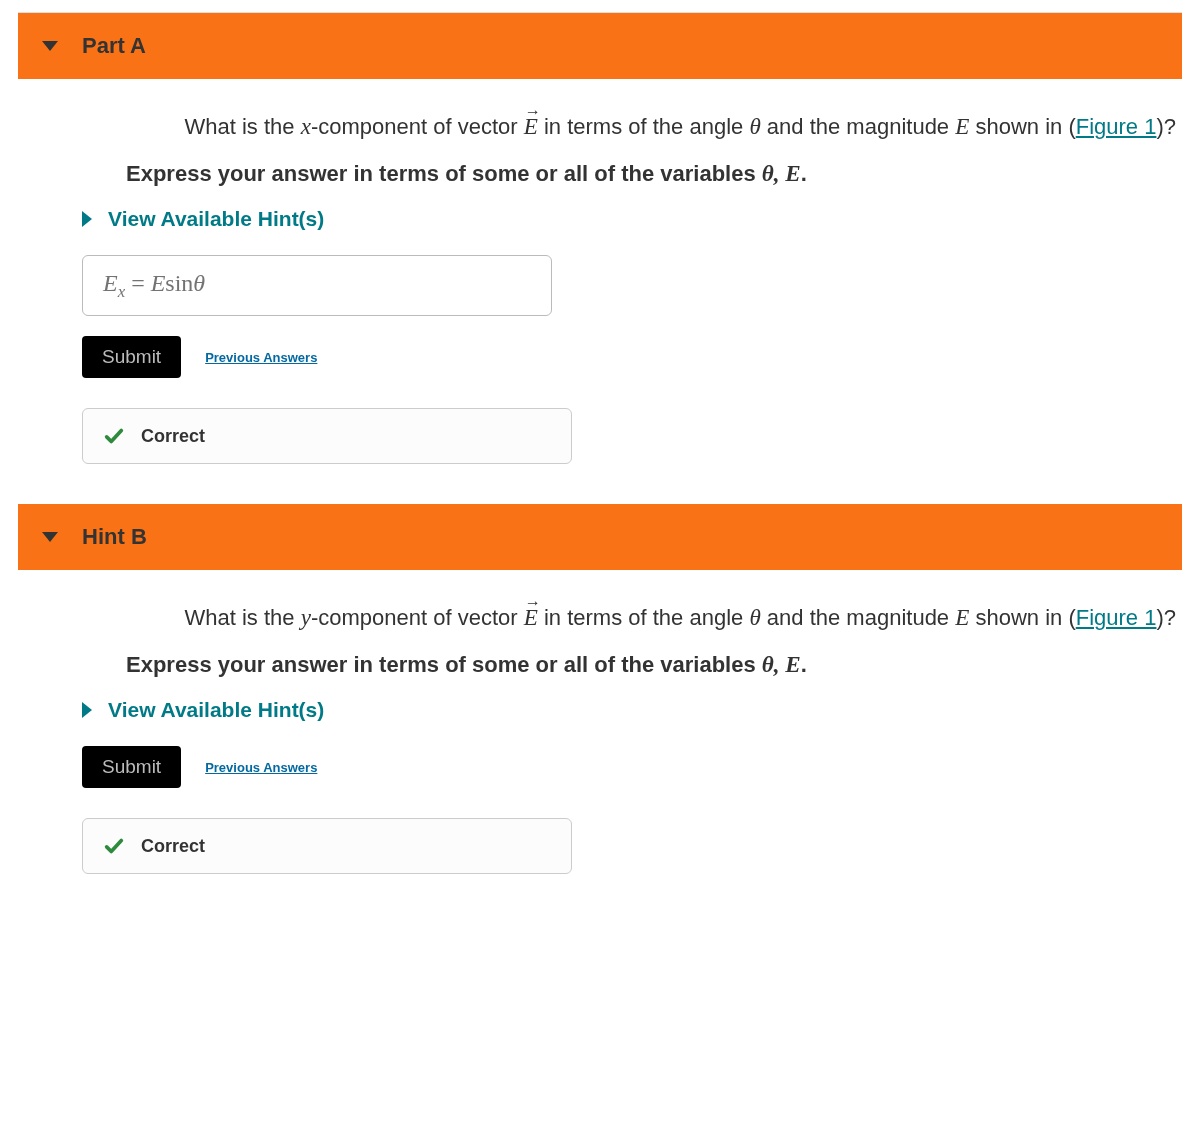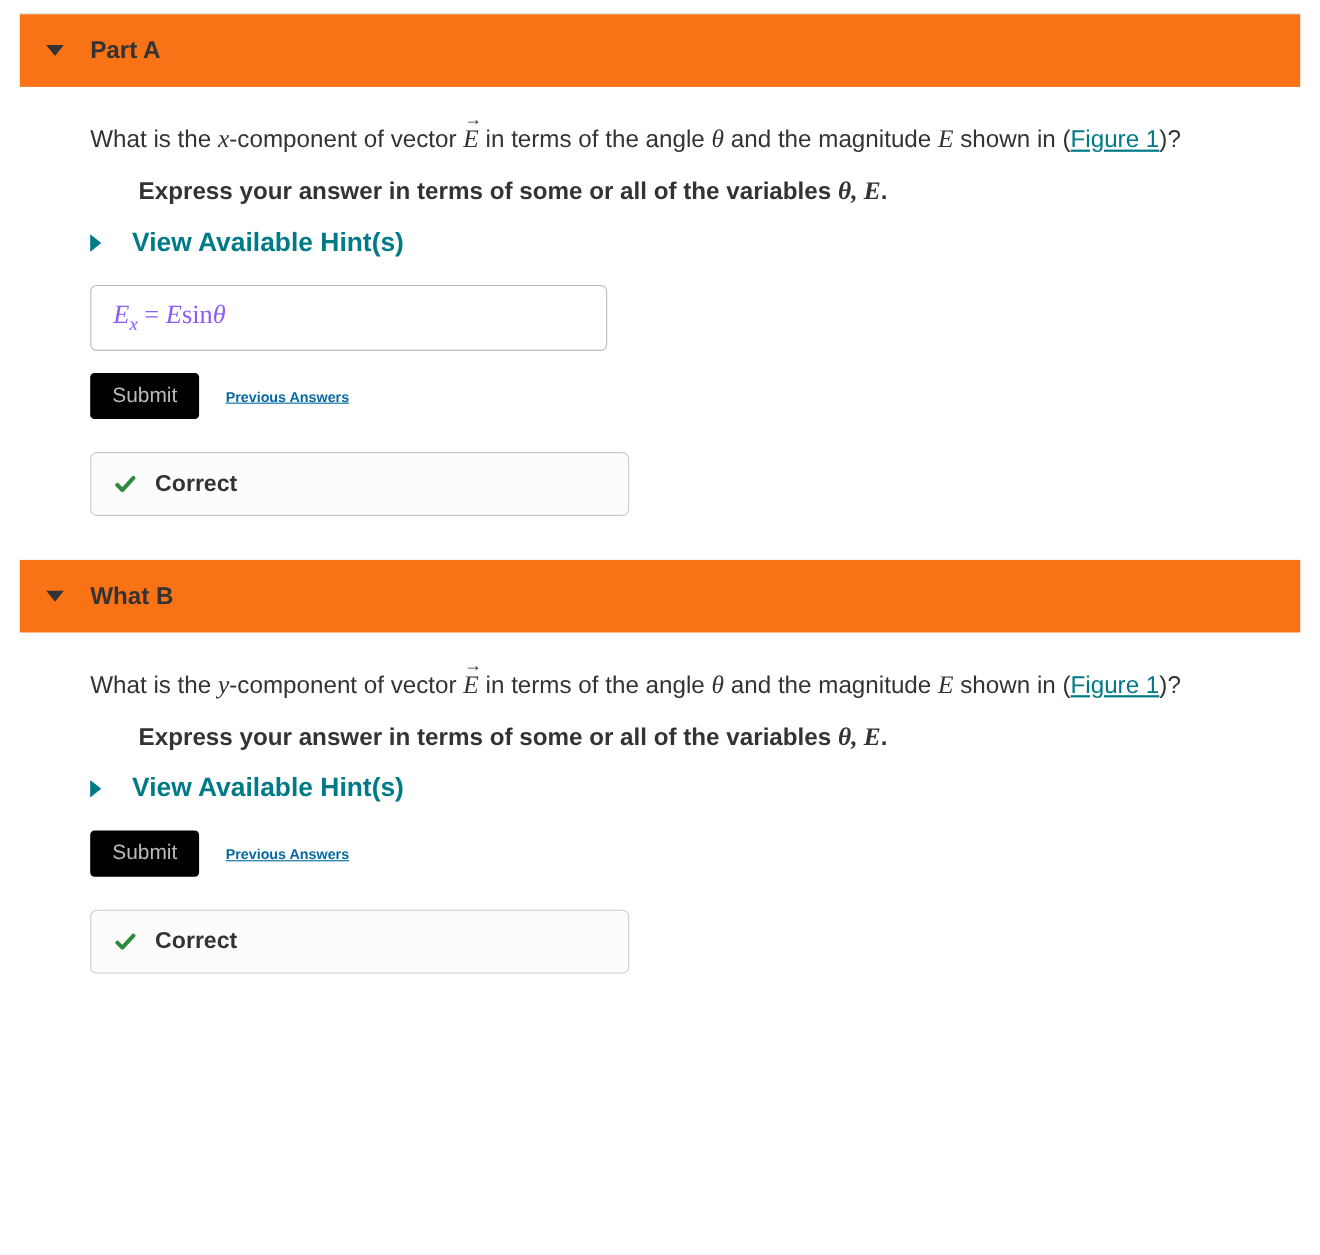--- a/index.html
+++ b/index.html
@@ -31,48 +31,48 @@
     border-right: 8px solid transparent;
     border-top: 10px solid #333;
   }
   .part-header .title {
     font-weight: bold;
     font-size: 22px;
   }
   .part-body {
     padding: 30px 24px 40px 82px;
   }
-  .question { font-size: 22px; margin-bottom: 16px; line-height: 1.5; }
+  .question { font-size: 22px; margin-bottom: 16px; line-height: 1.5; text-align: right; }
   .instruction { font-weight: bold; font-size: 22px; margin-bottom: 20px; margin-left: 44px; }
   .hints-toggle {
     color: #007a87;
     font-weight: bold;
-    font-size: 24px;
+    font-size: 21px;
     display: flex;
     align-items: center;
-    gap: 28px;
+    gap: 16px;
     cursor: pointer;
     margin-bottom: 24px;
   }
   .hints-toggle .caret-right {
     width: 0; height: 0;
     border-top: 8px solid transparent;
     border-bottom: 8px solid transparent;
     border-left: 10px solid #007a87;
   }
   .answer-box {
     border: 1px solid #bbb;
     border-radius: 6px;
     padding: 14px 20px;
     width: 470px;
     font-family: "Times New Roman", serif;
     font-style: italic;
     font-size: 24px;
     margin-bottom: 20px;
-    color: #8b5cf6;
+    color: #737373;
   }
   .answer-box .romanfn { font-style: normal; }
   .answer-box .sub { font-size: 0.7em; vertical-align: sub; font-style: italic; }
   .btn-row { display: flex; align-items: center; gap: 24px; margin-bottom: 30px; }
   .submit-btn {
     background: #000000;
     color: #bbb;
     border: none;
     padding: 10px 20px;
     font-size: 19px;
@@ -90,21 +90,21 @@
     border: 1px solid #ccc;
     border-radius: 6px;
     padding: 16px 20px;
     width: 490px;
     display: flex;
     align-items: center;
     gap: 16px;
     background: #fcfcfc;
   }
   .check-icon svg { width: 22px; height: 22px; display: block; }
-  .feedback-text { font-weight: bold; font-size: 21px; }
+  .feedback-text { font-weight: bold; font-size: 18px; }
   .fig-link { color: #007a87; text-decoration: underline; cursor: pointer; }
   .math-var { font-family: "Times New Roman", serif; font-style: italic; font-size: 1.05em; }
   .vec-arrow { position: relative; display: inline-block; }
   .vec-arrow::after {
     content: "→";
     position: absolute;
     top: -0.7em;
     left: 0.05em;
     font-size: 0.7em;
     font-style: normal;
@@ -149,21 +149,21 @@
         <svg viewBox="0 0 24 24" fill="none" stroke="#2e8b3d" stroke-width="4" stroke-linecap="round" stroke-linejoin="round">
             <polyline points="4 13 9 18 20 6"></polyline>
           </svg>
       </span>
       <span class="feedback-text">Correct</span>
     </div>
   </div>
 
   <div class="part-header">
     <div class="caret"></div>
-    <div class="title">What B</div>
+    <div class="title">Hint B</div>
   </div>
 
   <div class="part-body">
     <div class="question">
       <span>What is the </span><span class="math-var">y</span><span>-component of vector </span><span class="math-var vec-arrow">E</span><span> in terms of the angle </span><span class="math-var">θ</span><span> and the magnitude </span><span class="math-var">E</span><span> shown in (</span><a class="fig-link">Figure 1</a><span>)?</span>
     </div>
 
     <div class="instruction">
       <span>Express your answer in terms of some or all of the variables </span><span class="math-var">θ, E</span><span>.</span>
     </div>

